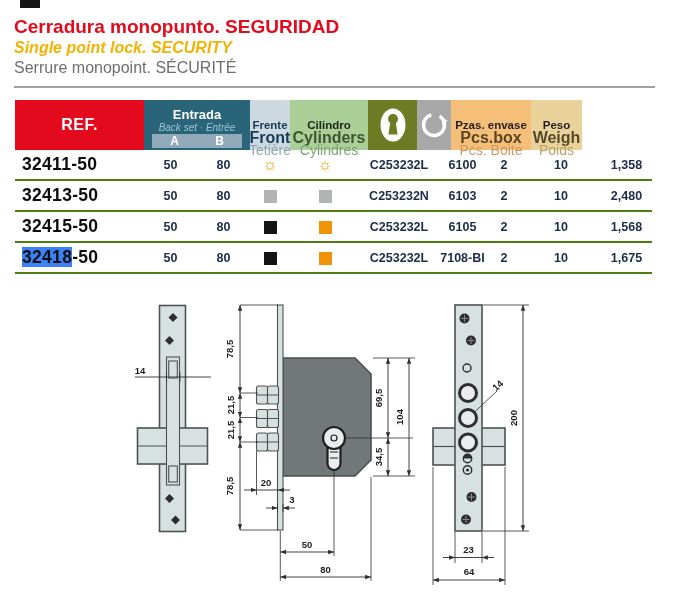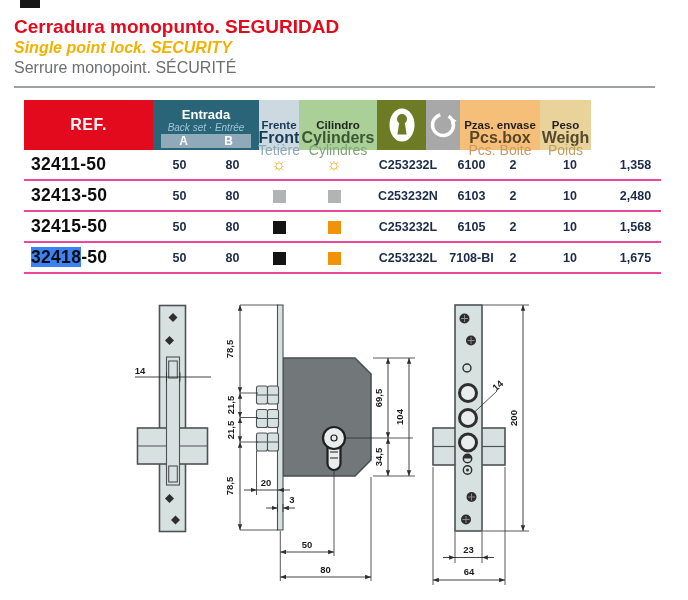--- a/index.html
+++ b/index.html
@@ -9,21 +9,21 @@
   .print-mark{position:absolute;left:20px;top:0;width:20px;height:8px;background:#161616;}
 
   
   .titles{position:absolute;left:14px;top:16px;line-height:1;}
   .t-es{color:#e30a1e;font-weight:bold;font-size:19px;line-height:22px;}
   .t-en{color:#f2b200;font-weight:bold;font-style:italic;font-size:16px;line-height:20px;}
   .t-fr{color:#6d6e71;font-size:16px;line-height:20px;}
   .rule{position:absolute;left:14px;top:86px;width:641px;height:2px;background:#9ea1a3;}
 
   
-  .ptable{position:absolute;left:24px;top:100px;width:637px;}
+  .ptable{position:absolute;left:15px;top:100px;width:637px;}
   .thead{display:flex;height:50px;}
   .w-ref{width:129px}.w-ent{width:106px}.w-a{width:53px}.w-b{width:53px}
   .w-fr{width:40px}.w-ce{width:70px}.w-ci{width:78px}.w-k{width:49px}
   .w-rot{width:34px}.w-pz{width:80px}.w-pe{width:51px}
   .th{display:flex;flex-direction:column;align-items:center;justify-content:center;
       text-align:center;box-sizing:border-box;}
   .th .l1{font-weight:bold;font-size:11.5px;line-height:13px;margin-top:25px;}
   .th .l2{font-size:16px;line-height:12px;font-weight:bold;}
   .th .l3{font-size:14px;line-height:12px;}
   .th-ref{background:#e30a1e;color:#fff;font-weight:bold;font-size:16px;letter-spacing:.5px;}
@@ -39,21 +39,21 @@
   .th-cerr .l1{color:#231f20}.th-cerr .l2{color:#4a3d20}.th-cerr .l3{color:#bb9c55}
   .th-cil{background:#aacf97}
   .th-cil .l1{color:#1d241d}.th-cil .l2{color:#3c5633}.th-cil .l3{color:#7fa377}
   .th-key{background:#6c7b24}
   .th-rot{background:#a8a8a8}
   .th-pz{background:#f5bf79}
   .th-pz .l1{color:#231f20}.th-pz .l2{color:#5a4526}.th-pz .l3{color:#c89a63}
   .th-pe{background:#e9d39b}
   .th-pe .l1{color:#231f20}.th-pe .l2{color:#56482a}.th-pe .l3{color:#b9a163}
 
-  .trow{display:flex;height:29px;align-items:center;border-bottom:2px solid #ec4899;}
+  .trow{display:flex;height:29px;align-items:center;border-bottom:2px solid #4d7c0f;}
   .td{box-sizing:border-box;text-align:center;color:#1c2b49;font-weight:bold;font-size:12.5px;}
   .td-ref{text-align:left;padding-left:7px;font-size:17.5px;font-weight:bold;color:#0d0d0d;letter-spacing:.3px;}
   .hl{background:#3b82f6;}
   .hl:empty{display:none;}
   .square{display:inline-block;width:13px;height:13px;vertical-align:middle;}
   .sun{font-size:17px;font-weight:bold;line-height:13px;vertical-align:middle;}
 
   
   #drawings{position:absolute;left:0;top:280px;}
   .oln{stroke:#4e5254;stroke-width:1.6;fill:#d7e1e0;}

